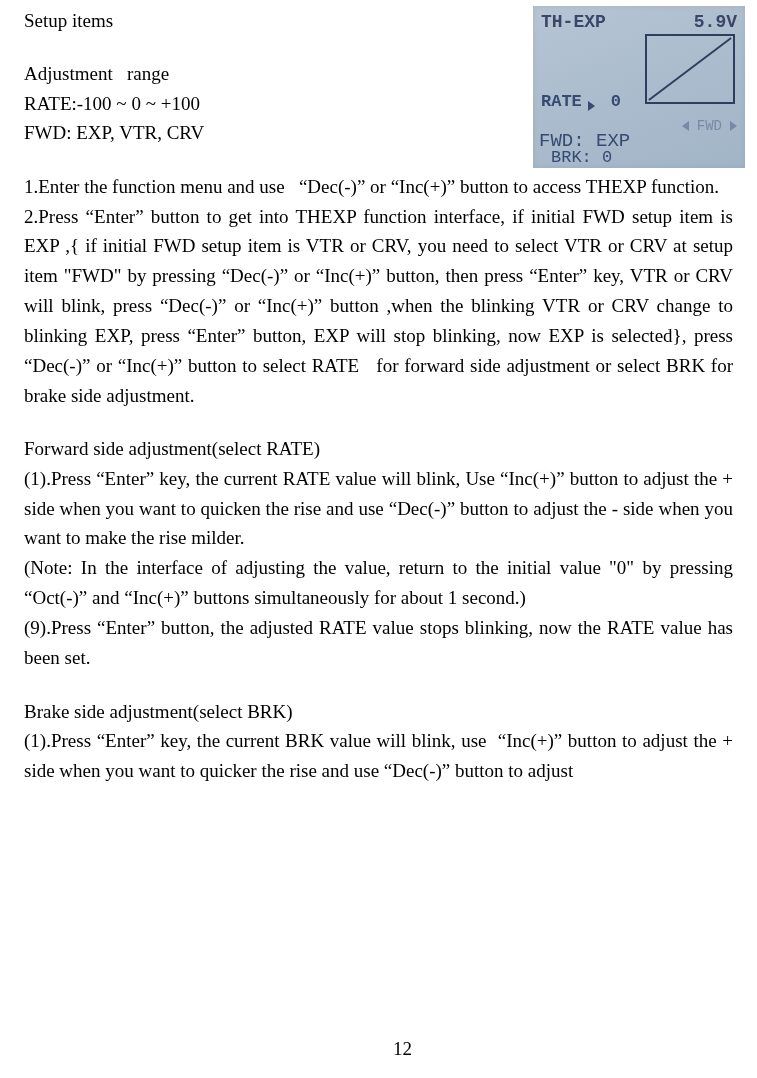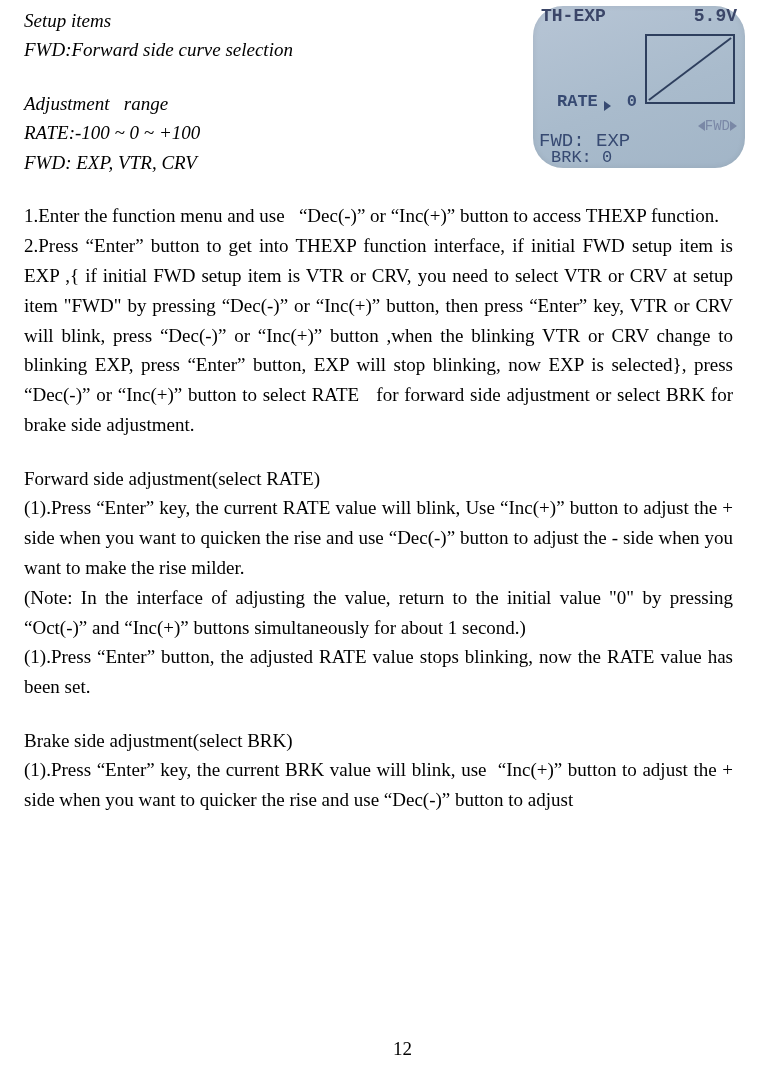--- a/index.html
+++ b/index.html
@@ -29,23 +29,22 @@
     }
     .lcd {
       position: absolute;
       top: 6px;
       right: 12px;
       width: 212px;
       height: 162px;
       background: linear-gradient(160deg, #b7c5d5 0%, #a9bbcc 55%, #a2b5c7 100%);
       font-family: "Courier New", monospace;
       color: #2a3a5a;
-      padding: 0 8px;
+      padding: 6px 8px;
       box-shadow: inset 0 0 6px rgba(0,0,0,0.08);
-      border-radius: 30px;
     }
     .lcd-row1 {
       display: flex;
       justify-content: space-between;
       font-weight: bold;
       font-size: 18px;
       color: #3b4668;
     }
     .lcd-graph {
       position: absolute;
@@ -57,21 +56,21 @@
       background: rgba(255,255,255,0);
     }
     .lcd-graph svg {
       width: 100%;
       height: 100%;
       display: block;
     }
     .lcd-rate {
       position: absolute;
       top: 86px;
-      left: 24px;
+      left: 8px;
       font-size: 17px;
       font-weight: bold;
       color: #374a72;
       display: flex;
       align-items: flex-end;
       gap: 6px;
     }
     .tri {
       display: inline-block;
       width: 0; height: 0;
@@ -79,21 +78,21 @@
       border-bottom: 5px solid transparent;
       border-left: 7px solid #374a72;
     }
     .lcd-fwd-hint {
       position: absolute;
       top: 112px;
       right: 8px;
       font-size: 14px;
       color: #7a88a6;
       display: flex;
-      gap: 0;
+      gap: 8px;
       align-items: center;
     }
     .ar-l, .ar-r {
       display: inline-block;
       width: 0; height: 0;
       border-top: 5px solid transparent;
       border-bottom: 5px solid transparent;
     }
     .ar-l { border-right: 7px solid #7a88a6; }
     .ar-r { border-left: 7px solid #7a88a6; }
@@ -117,21 +116,20 @@
       position: absolute;
       bottom: 18px;
       left: 0;
       width: 100%;
       text-align: center;
       font-size: 19px;
       padding-left: 48px;
     }
     .text-wrap {
       width: 480px;
-      font-style: italic;
     }
     .full {
       width: 100%;
     }
   </style>
 </head>
 <body>
 
 <div class="lcd">
   <div class="lcd-row1">
@@ -152,37 +150,36 @@
     <span class="ar-l"></span>
     <span>FWD</span>
     <span class="ar-r"></span>
   </div>
   <div class="lcd-fwd">FWD: EXP</div>
   <div class="lcd-brk">BRK:   0</div>
 </div>
 
 <div class="text-wrap">
   <div class="line">Setup items</div>
-  <div class="line">FWD:Forward side curve selection</div>
   <div class="gap"></div>
   <div class="line">Adjustment&nbsp;&nbsp;&nbsp;range</div>
   <div class="line">RATE:-100 ~ 0 ~ +100</div>
   <div class="line">FWD: EXP, VTR, CRV</div>
 </div>
 
 <div class="gap"></div>
 
 <div class="just full">1.Enter the function menu and use&nbsp;&nbsp; “Dec(-)” or “Inc(+)” button to access THEXP function.</div>
 <div class="just full">2.Press “Enter” button to get into THEXP function interface, if initial FWD setup item is EXP ,{ if initial FWD setup item is VTR or CRV, you need to select VTR or CRV at setup item "FWD" by pressing “Dec(-)” or “Inc(+)” button, then press “Enter” key, VTR or CRV will blink, press “Dec(-)” or “Inc(+)” button ,when the blinking VTR or CRV change to blinking EXP, press “Enter” button, EXP will stop blinking, now EXP is selected}, press “Dec(-)” or “Inc(+)” button to select RATE&nbsp;&nbsp; for forward side adjustment or select BRK for brake side adjustment.</div>
 
 <div class="gap"></div>
 
 <div class="line full">Forward side adjustment(select RATE)</div>
 <div class="just full">(1).Press “Enter” key, the current RATE value will blink, Use “Inc(+)” button to adjust the + side when you want to quicken the rise and use “Dec(-)” button to adjust the - side when you want to make the rise milder.</div>
 <div class="just full">(Note: In the interface of adjusting the value, return to the initial value "0" by pressing “Oct(-)” and “Inc(+)” buttons simultaneously for about 1 second.)</div>
-<div class="just full">(1).Press “Enter” button, the adjusted RATE value stops blinking, now the RATE value has been set.</div>
+<div class="just full">(9).Press “Enter” button, the adjusted RATE value stops blinking, now the RATE value has been set.</div>
 
 <div class="gap"></div>
 
 <div class="line full">Brake side adjustment(select BRK)</div>
 <div class="just full">(1).Press “Enter” key, the current BRK value will blink, use&nbsp; “Inc(+)” button to adjust the + side when you want to quicker the rise and use “Dec(-)” button to adjust</div>
 
 <div class="page-num">12</div>
 
 </body></html>

